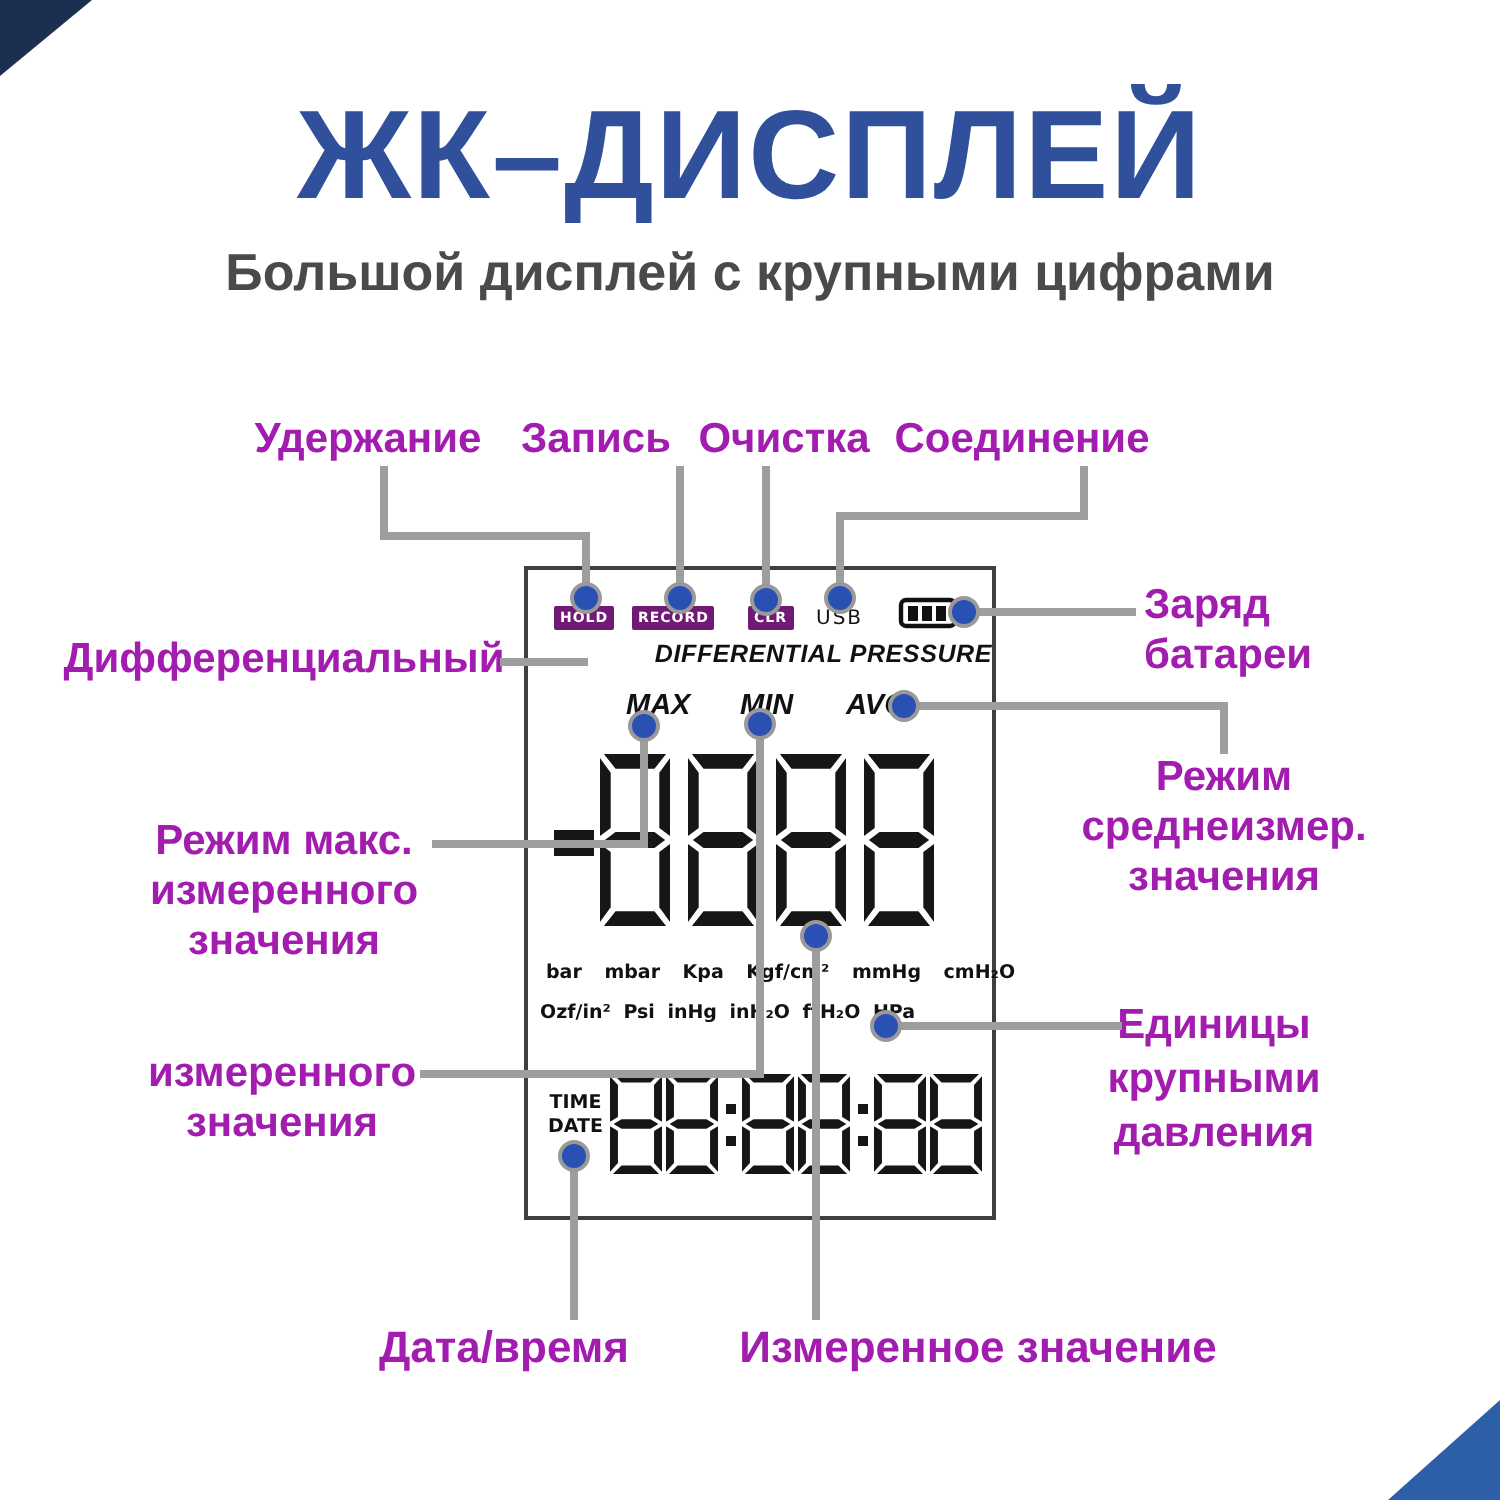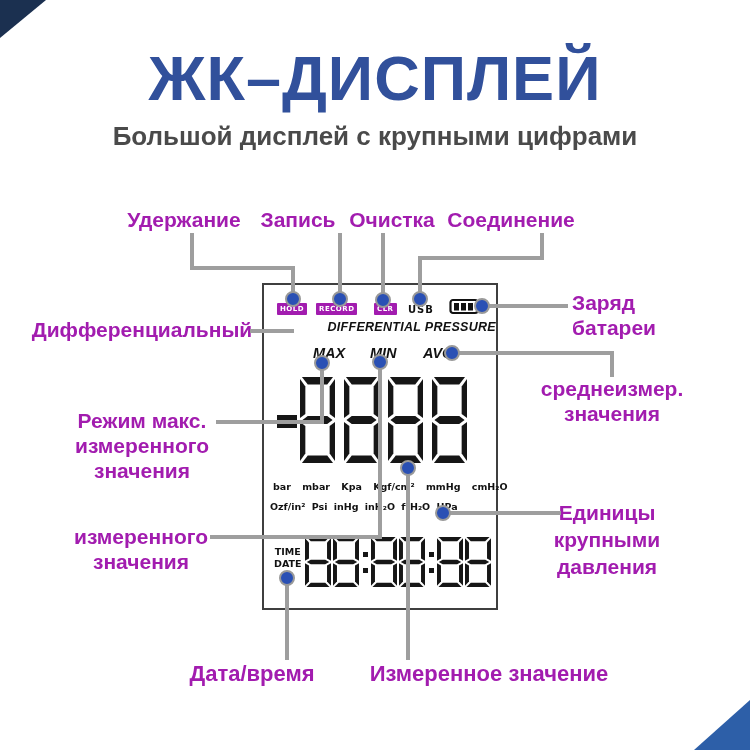--- a/index.html
+++ b/index.html
@@ -20,23 +20,23 @@
        text-align:center;white-space:nowrap;}
   .lbl.c{transform:translateX(-50%);}
   .lbl.big{font-size:22px;}
   
   .ln{position:absolute;background:#9e9e9e;z-index:5;}
   .dot{position:absolute;width:12px;height:12px;background:#2a50b4;border:2px solid #999;
        border-radius:50%;z-index:6;}
   
   .display{position:absolute;left:262px;top:283px;width:236px;height:327px;
            border:2px solid #3f3f3f;background:#fff;box-sizing:border-box;z-index:1;}
-  .ind{position:absolute;top:18px;background:#a21caf;color:#fff;font-size:7px;font-weight:700;
+  .ind{position:absolute;top:18px;background:#701a75;color:#fff;font-size:7px;font-weight:700;
        padding:2px 3px;letter-spacing:.5px;border-radius:1px;font-family:"DejaVu Sans",sans-serif;}
-  .usb{position:absolute;top:19px;font-size:10px;font-weight:700;color:#111;letter-spacing:1px;
+  .usb{position:absolute;top:19px;font-size:10px;font-weight:400;color:#111;letter-spacing:1px;
        font-family:"DejaVu Sans",sans-serif;}
   .battery{position:absolute;left:185px;top:13px;}
   .diffp{position:absolute;top:35px;left:0;right:0;text-align:right;font-style:italic;
          font-weight:700;font-size:12.5px;letter-spacing:.3px;color:#111;}
   .stat{position:absolute;top:60px;font-style:italic;font-weight:700;font-size:14.5px;color:#111;}
   .main-digits{position:absolute;left:36px;top:92px;display:flex;gap:9px;}
   .digit polygon{fill:#161616;}
   .eqbar{position:absolute;left:13px;width:20px;height:4.5px;background:#161616;}
   .units{position:absolute;color:#111;font-weight:700;font-size:9.5px;white-space:nowrap;
          font-family:"DejaVu Sans",sans-serif;}
@@ -72,20 +72,21 @@
 <div class="lbl c" style="left:141px;top:524px">
   <div>измеренного</div>
   <div>значения</div>
 </div>
 
 <div class="lbl" style="left:572px;top:290px;text-align:left">
   <div>Заряд</div>
   <div>батареи</div>
 </div>
 <div class="lbl c" style="left:612px;top:376px">
+  <div>Режим</div>
   <div>среднеизмер.</div>
   <div>значения</div>
 </div>
 <div class="lbl c" style="left:607px;top:499px;line-height:27px">
   <div>Единицы</div>
   <div>крупными</div>
   <div>давления</div>
 </div>
 
 <div class="lbl c big" style="left:252px;top:661px">Дата/время</div>

